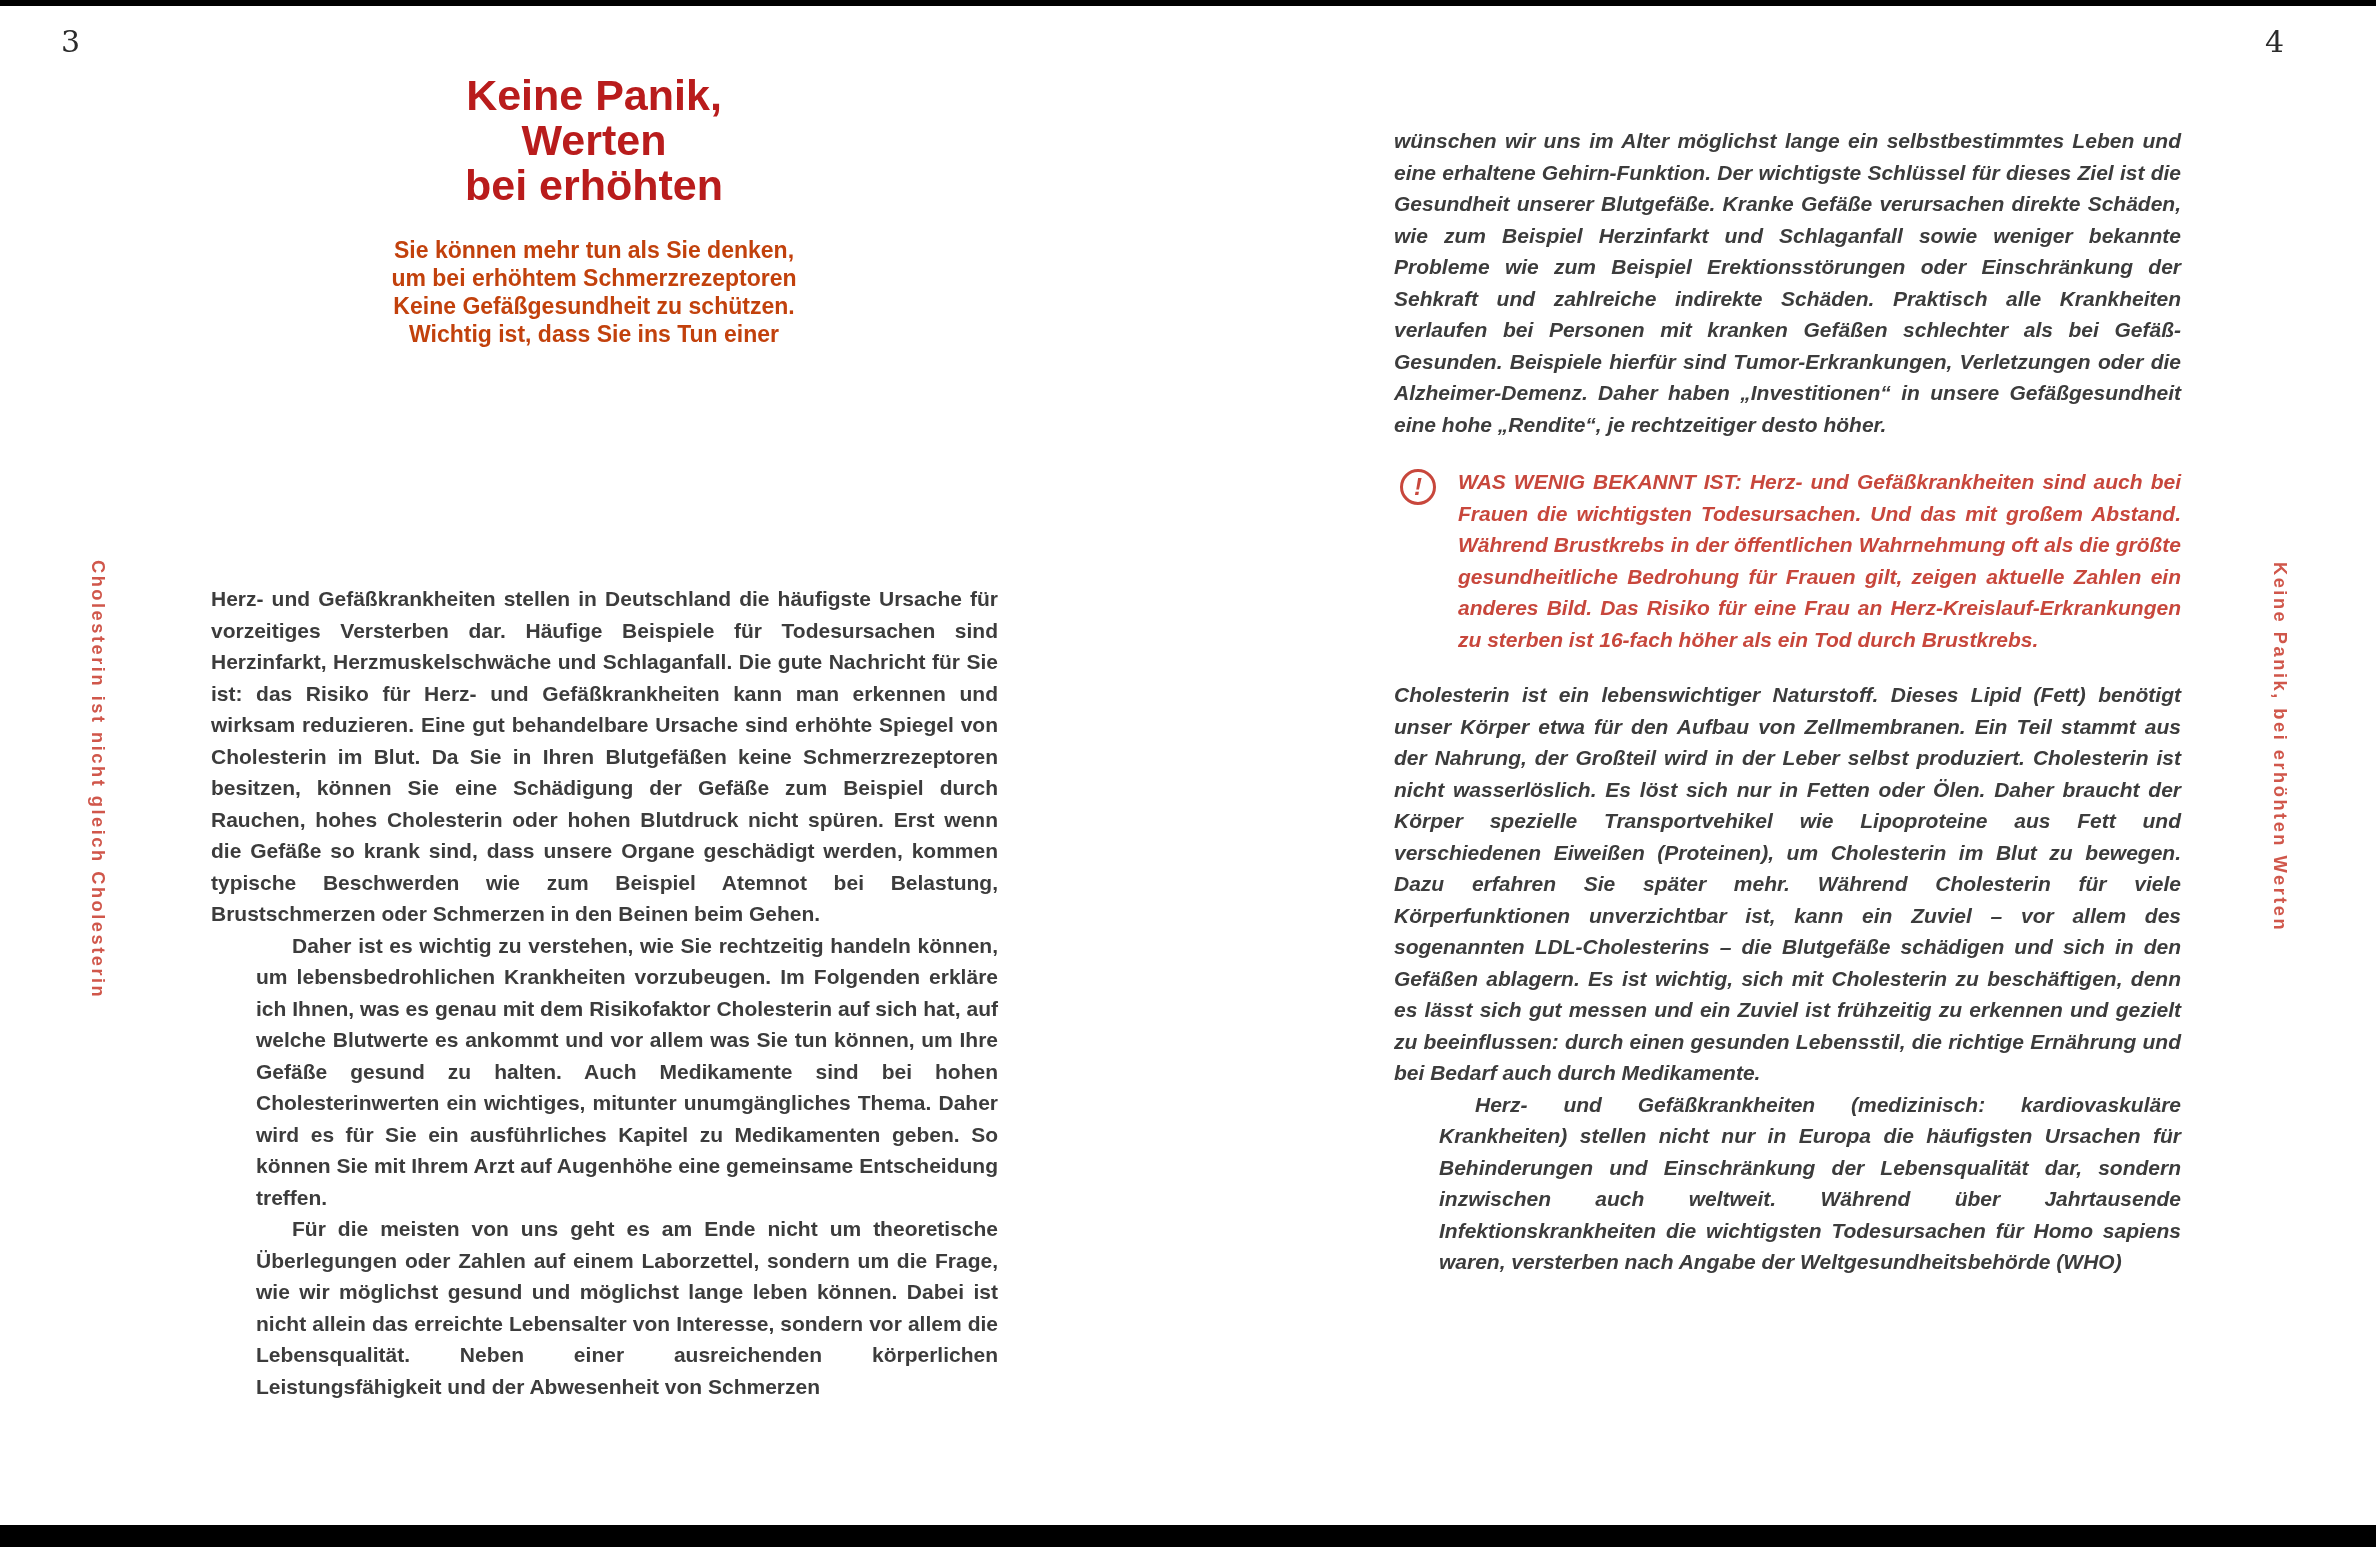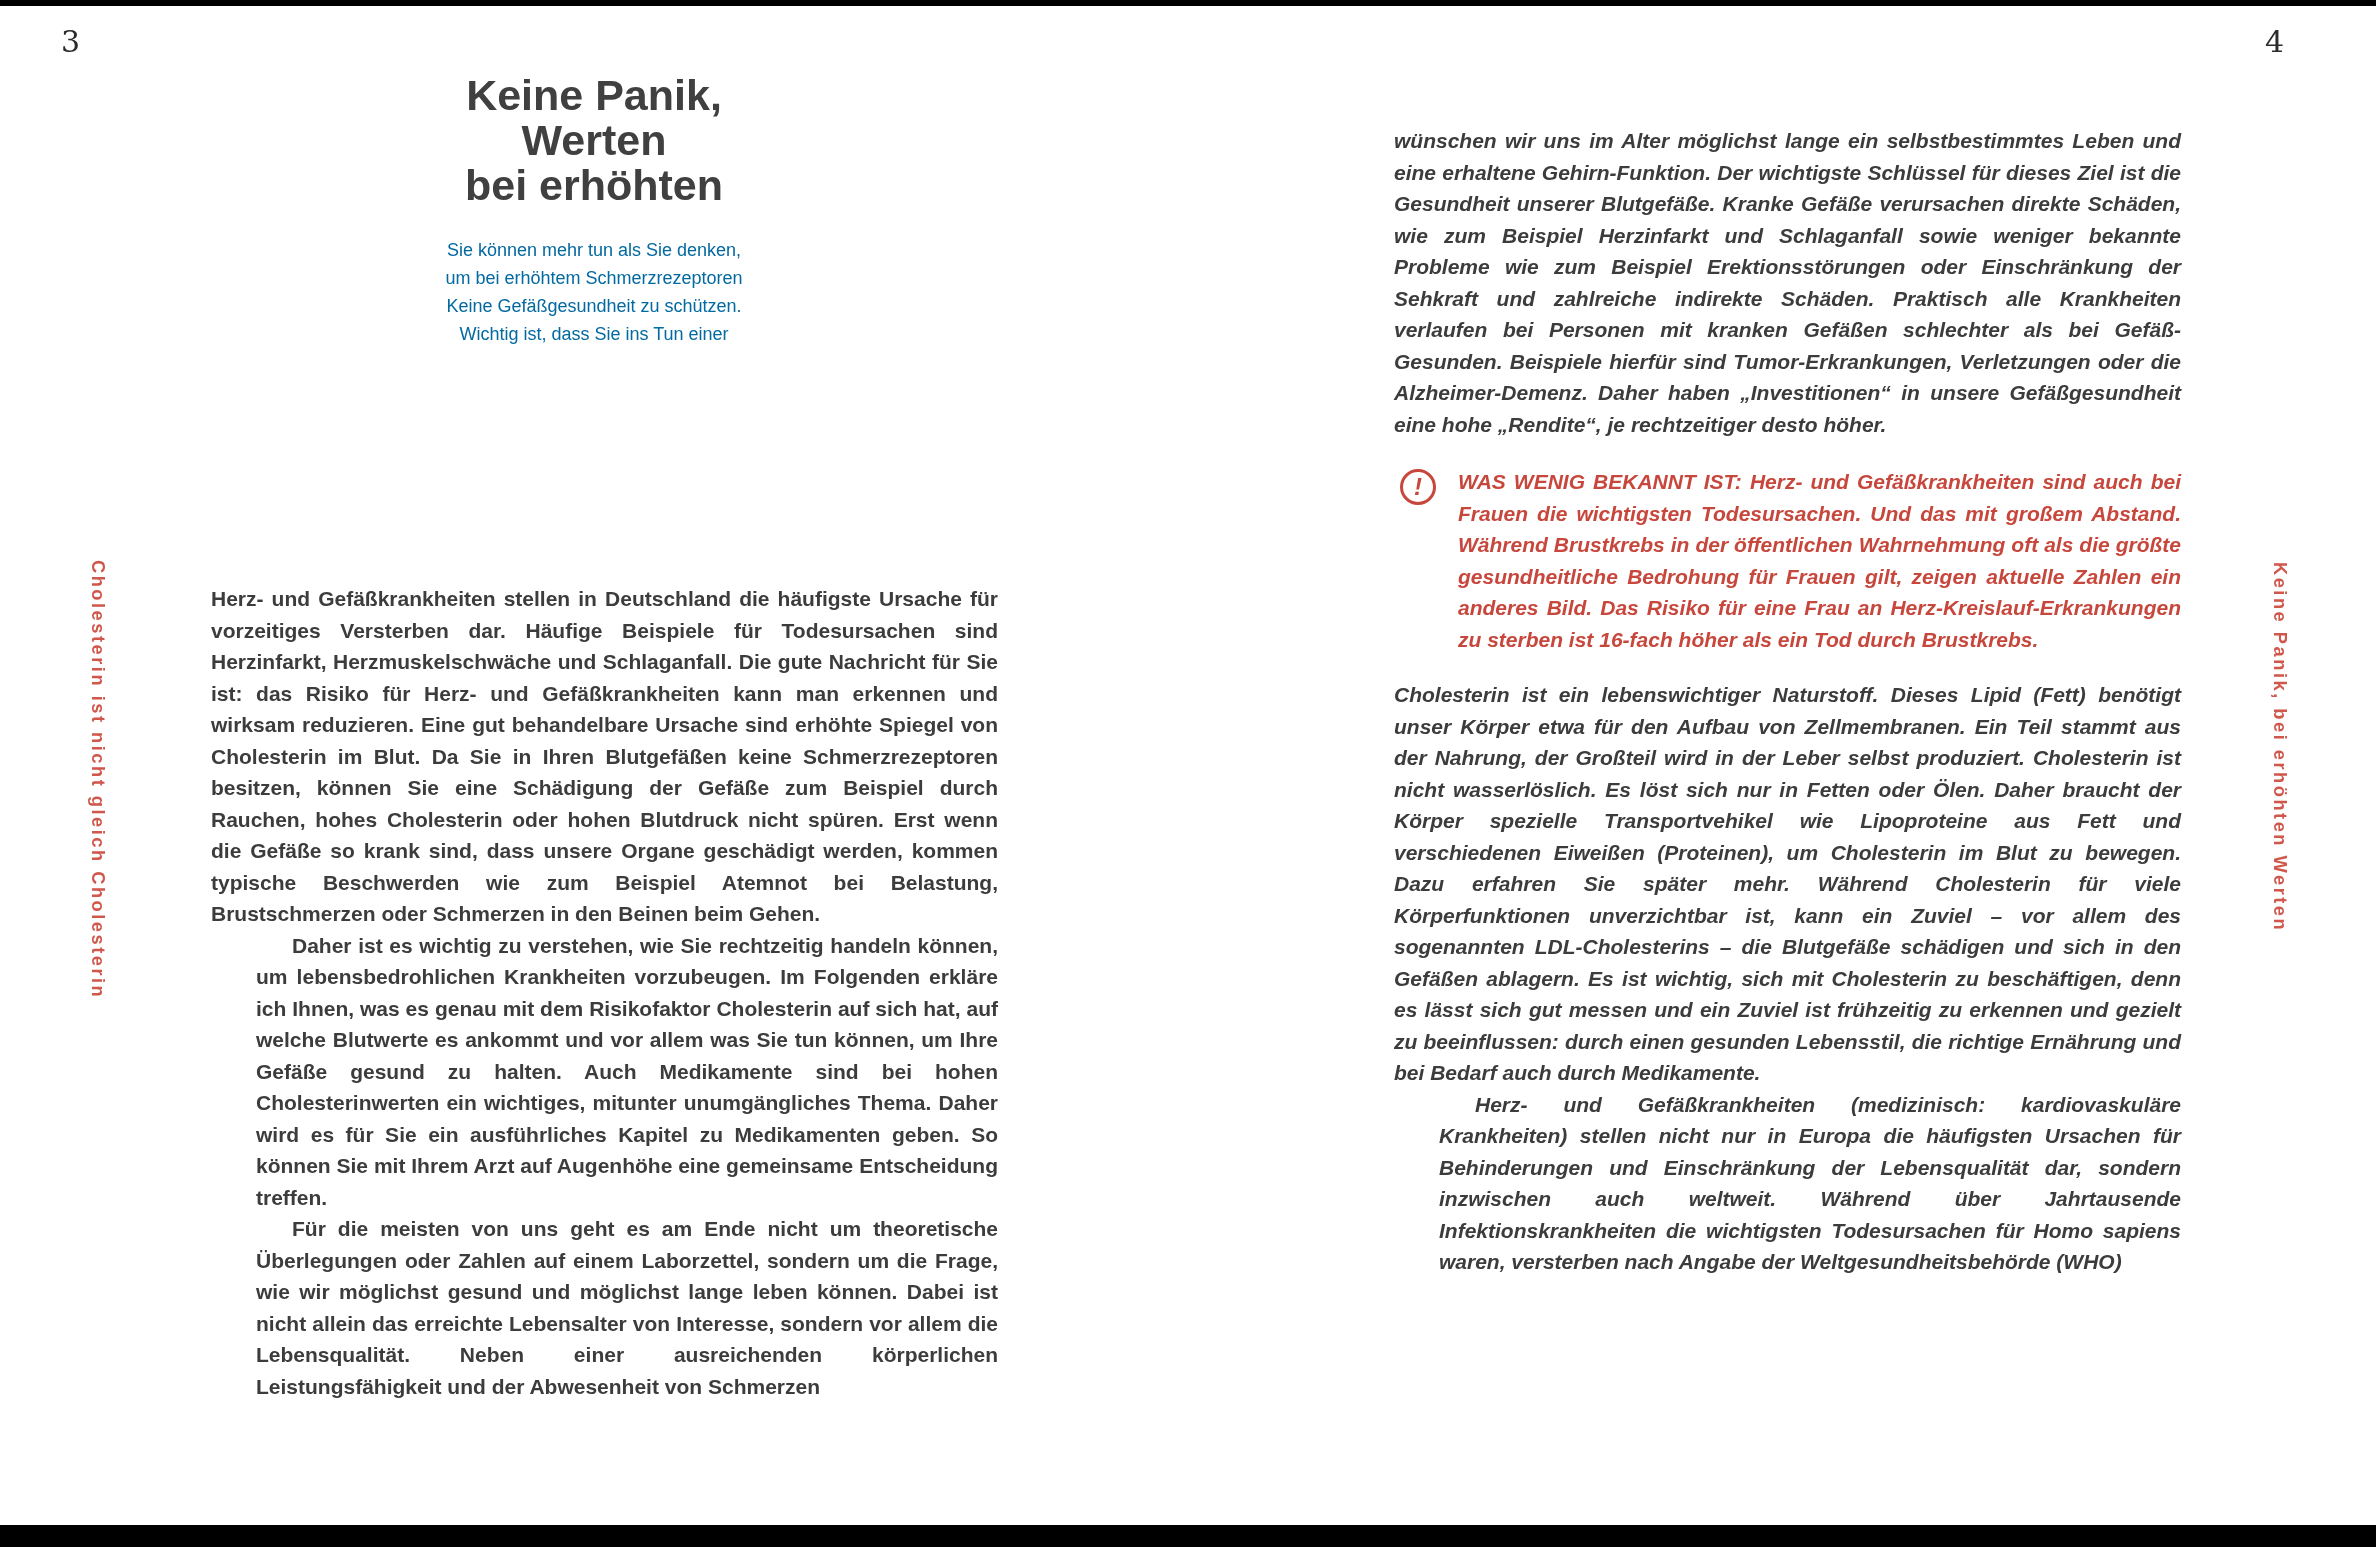--- a/index.html
+++ b/index.html
@@ -15,26 +15,26 @@
   .page-num {
     position:absolute; font-family:"DejaVu Serif","Liberation Serif",serif;
     font-size:30px; color:#2b2b2b;
   }
   .page-num-left { left:61px; top:24px; }
   .page-num-right { left:2265px; top:24px; }
 
   .title {
     position:absolute; left:203px; top:73px; width:782px;
     text-align:center; font-weight:800; font-size:43px; line-height:45px;
-    color:#404040;
+    color:#b91c1c;
   }
   .subtitle {
     position:absolute; left:178px; top:236px; width:832px;
-    text-align:center; font-size:18px; line-height:28px;
-    font-weight:400; color:#0369a1;
+    text-align:center; font-size:23px; line-height:28px;
+    font-weight:700; color:#c2410c;
   }
 
   .col {
     position:absolute; width:787px;
     text-align:justify; font-size:21px; line-height:31.5px;
     color:#3c3c3c; font-weight:600;
     hyphens:auto; -webkit-hyphens:auto;
   }
   .col-left  { left:211px;  top:583px; }
   .col-right { left:1394px; top:125px;font-style:italic; }

